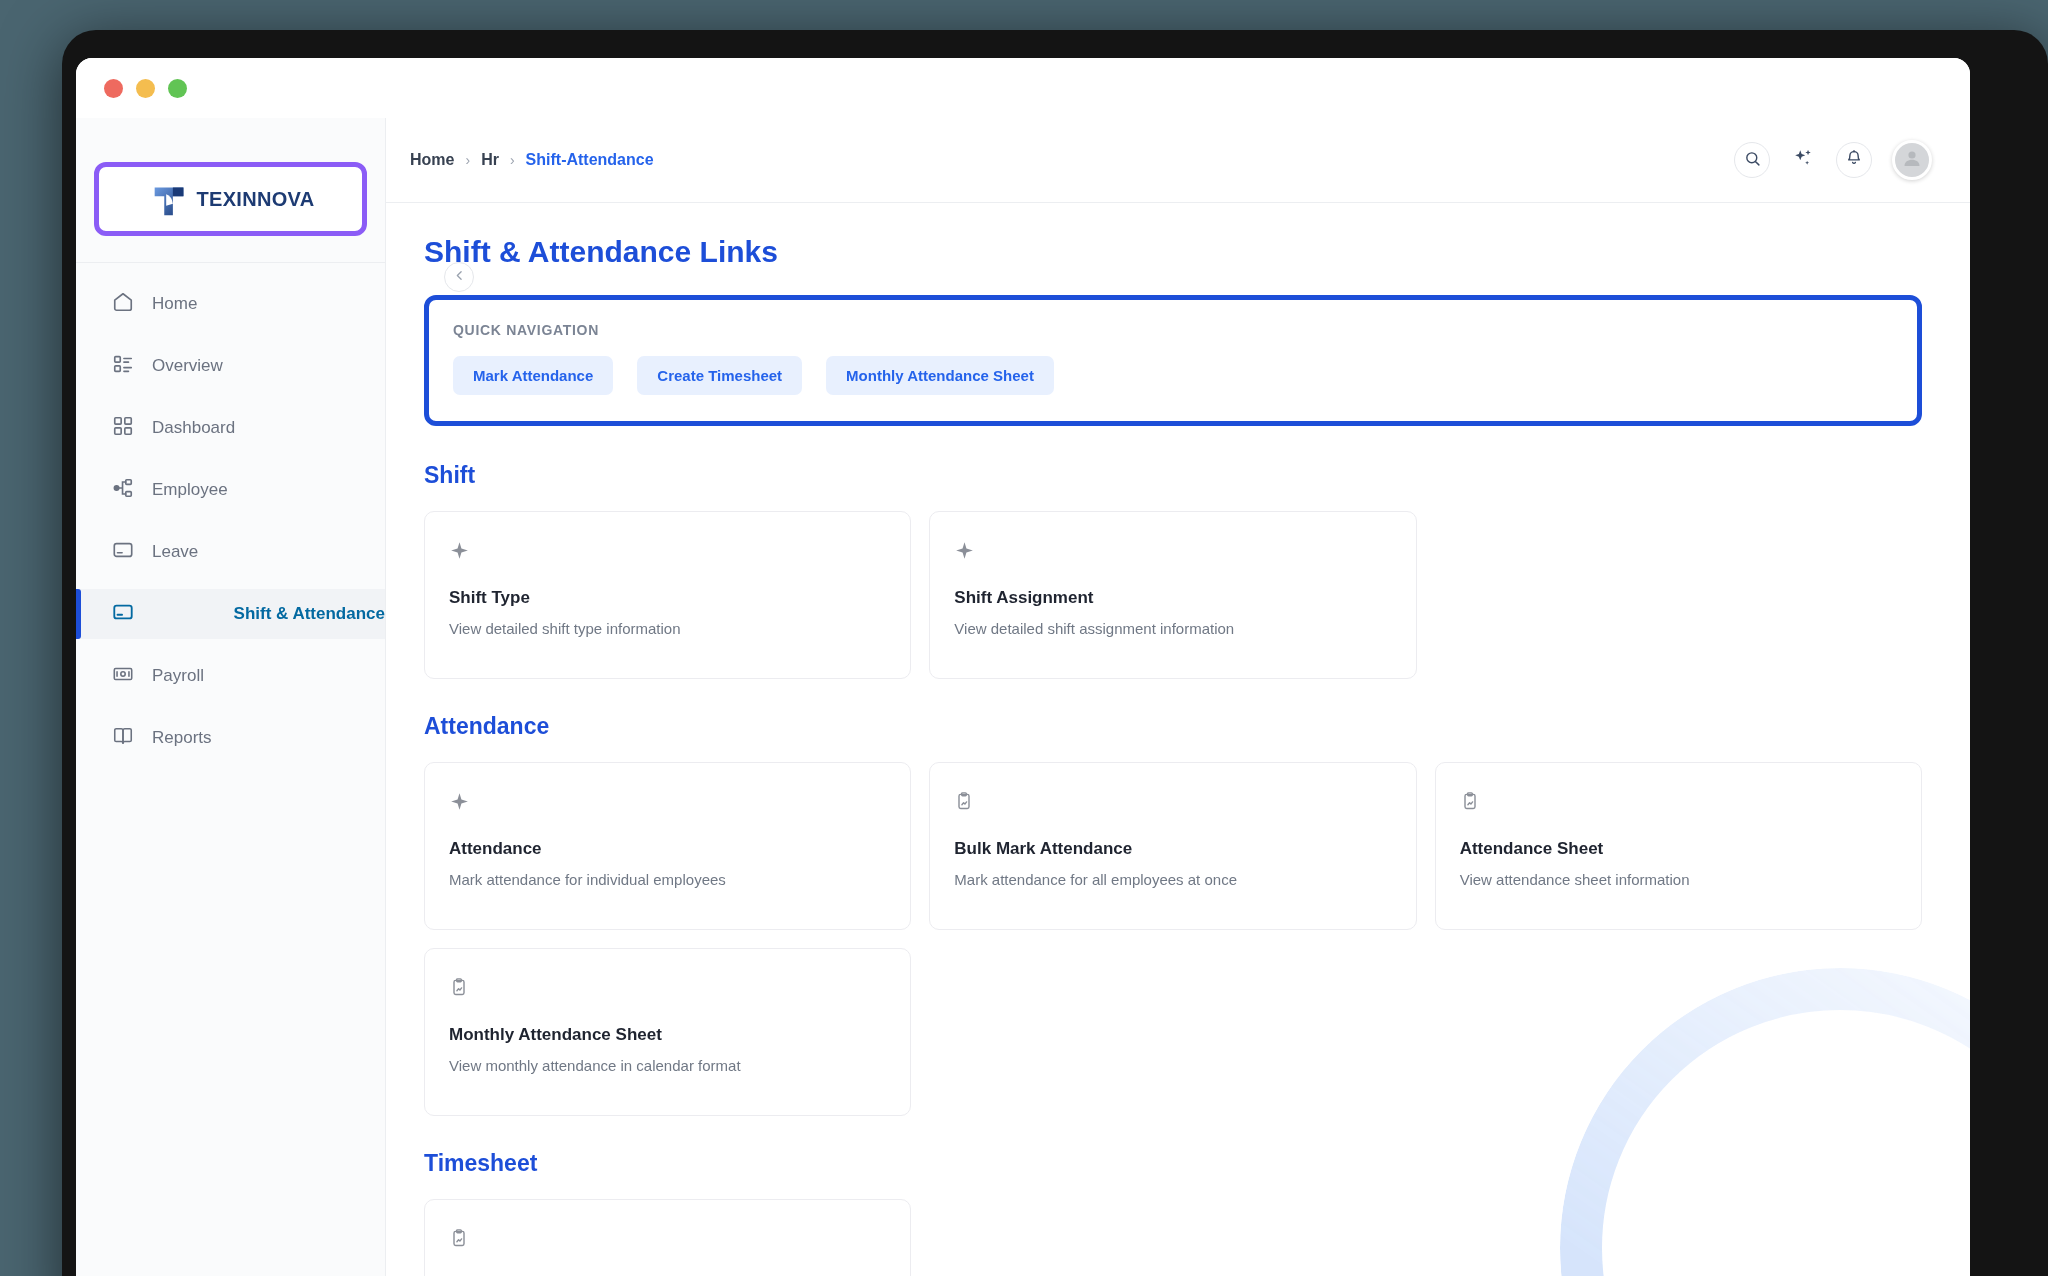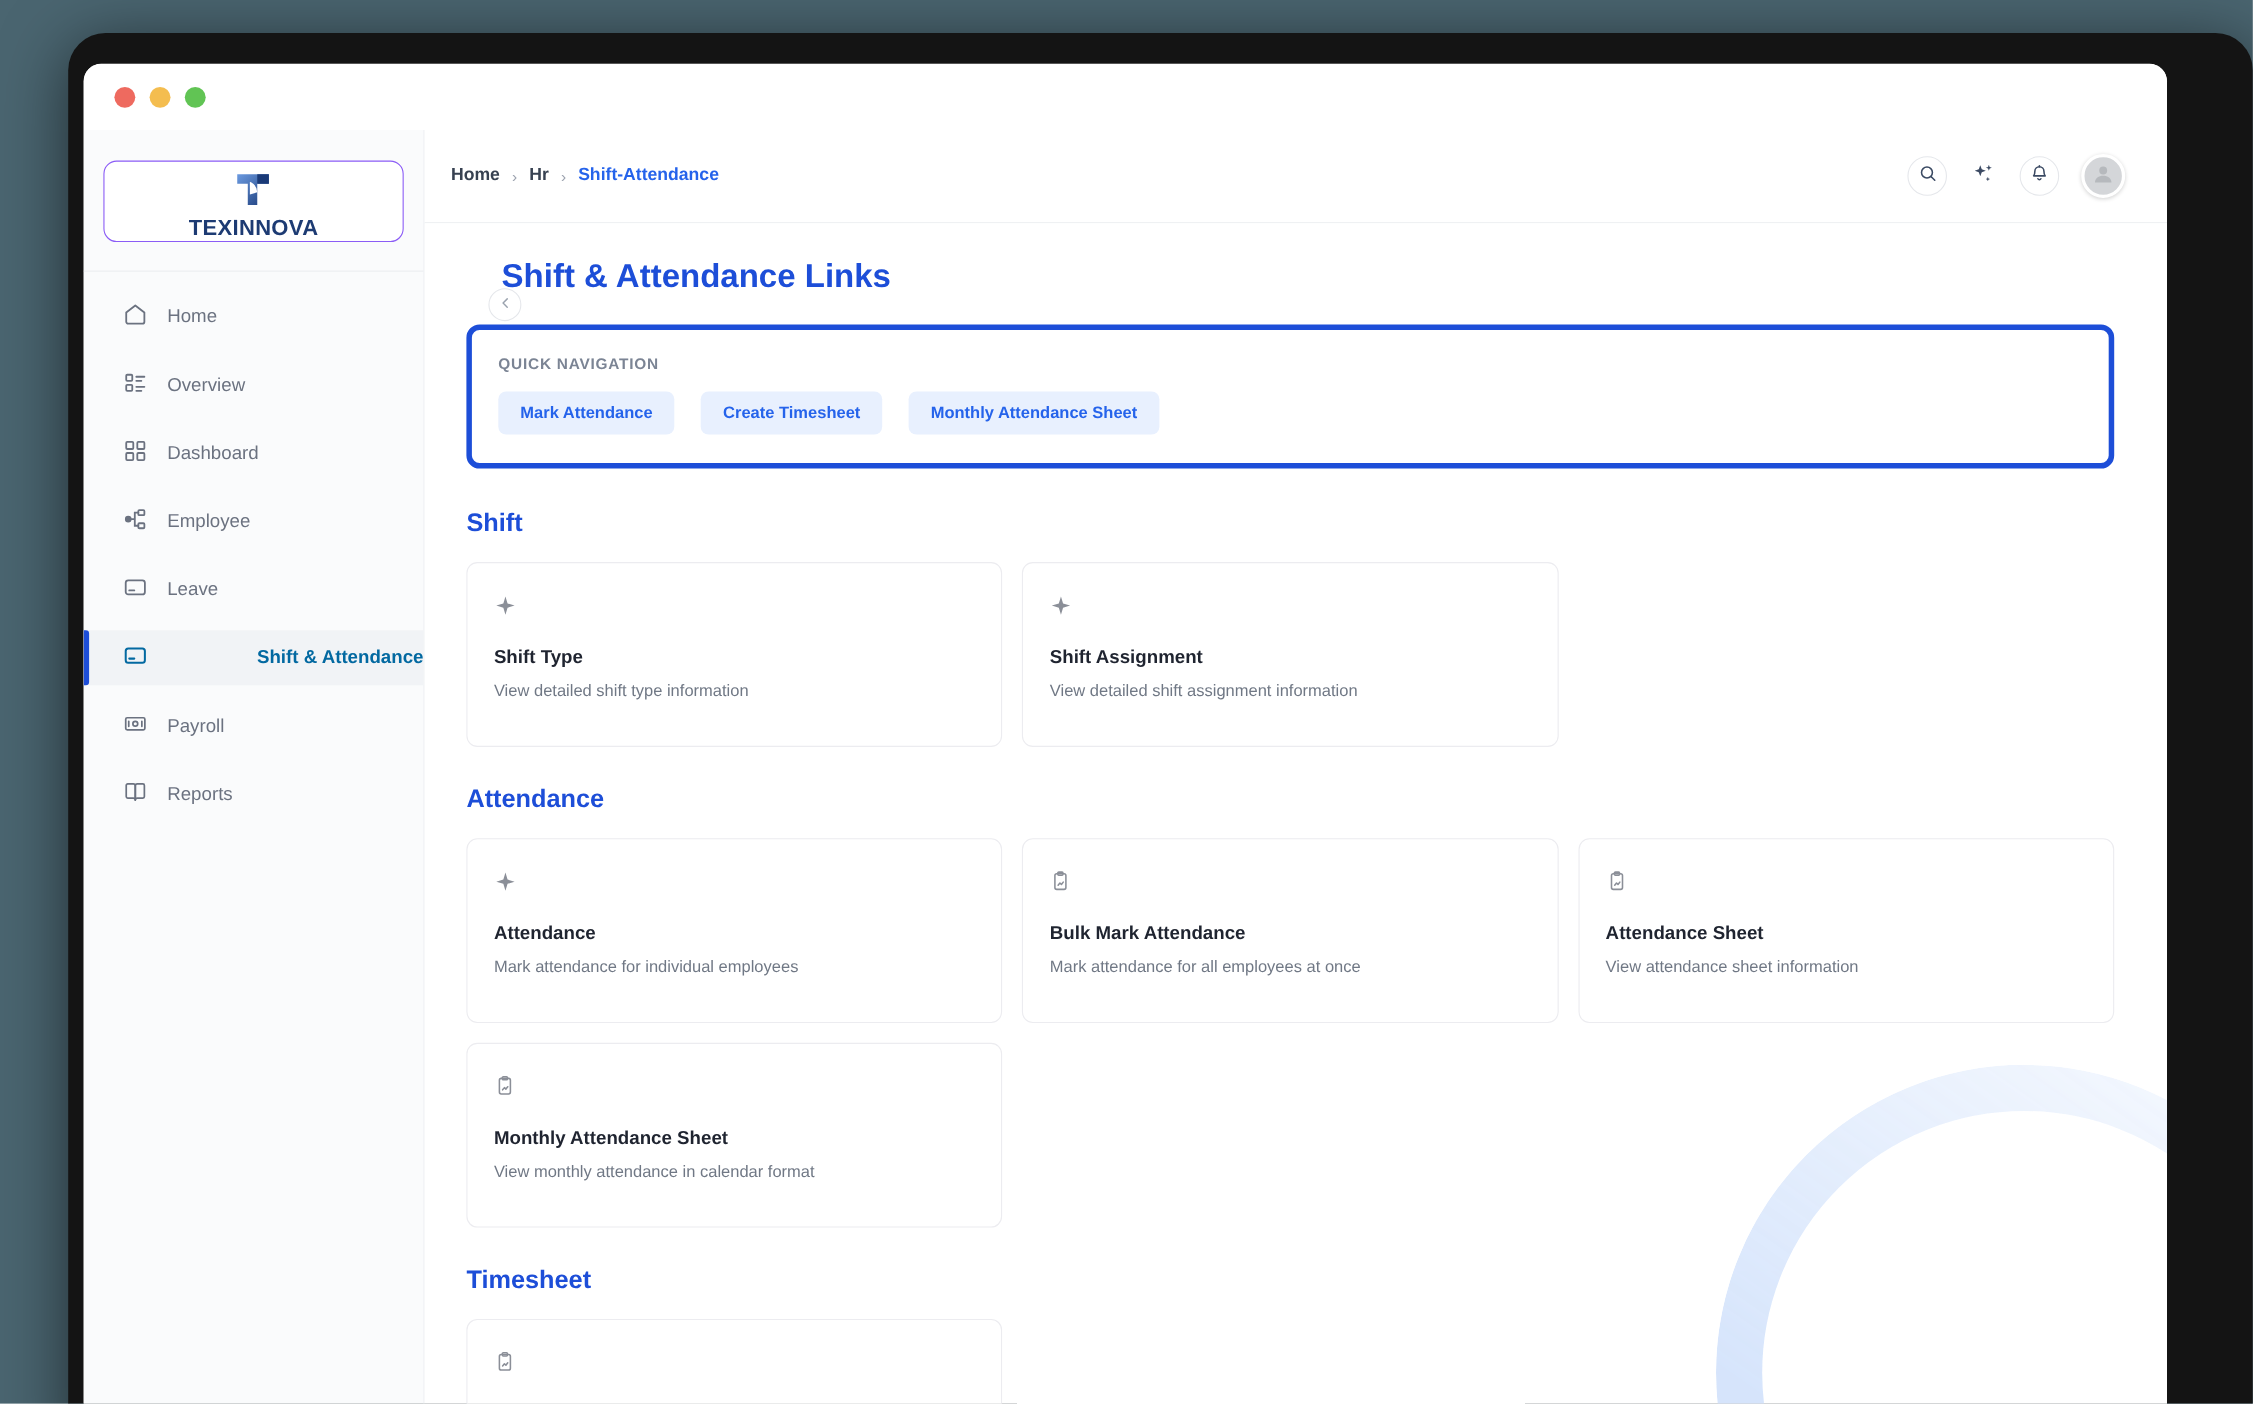--- a/index.html
+++ b/index.html
@@ -62,30 +62,29 @@
     position: absolute;
     left: 0;
     top: 60px;
     width: 310px;
     height: calc(100% - 60px);
     background: #fafbfc;
     border-right: 1px solid #eceef1;
   }
 
   .logo-box {
-    margin: 28px 18px 0 18px;
+    margin: 44px 18px 0 18px;
     height: 74px;
     background: #ffffff;
-    border: 1px solid #8b5cf6;
+    border: 5px solid #8b5cf6;
     border-radius: 12px;
     display: flex;
     align-items: center;
     justify-content: center;
     gap: 4px;
-    flex-direction: column;
   }
   .logo-mark { width: 46px; height: 46px; }
   .logo-text {
     font-size: 20px;
     font-weight: 700;
     color: #1d3b73;
     letter-spacing: 0.3px;
   }
 
   .sidebar-divider {
@@ -208,21 +207,20 @@
     background: #ffffff;
     padding: 32px 48px 0 38px;
     overflow: hidden;
   }
 
   .page-title {
     font-size: 30px;
     font-weight: 700;
     color: #1d4ed8;
     margin-bottom: 26px;
-    margin-left: 32px;
   }
 
   .quicknav-card {
     border: 5px solid #1d4ed8;
     border-radius: 12px;
     padding: 22px 24px 26px 24px;
     margin-bottom: 36px;
     background: #fff;
   }
   .quicknav-label {

